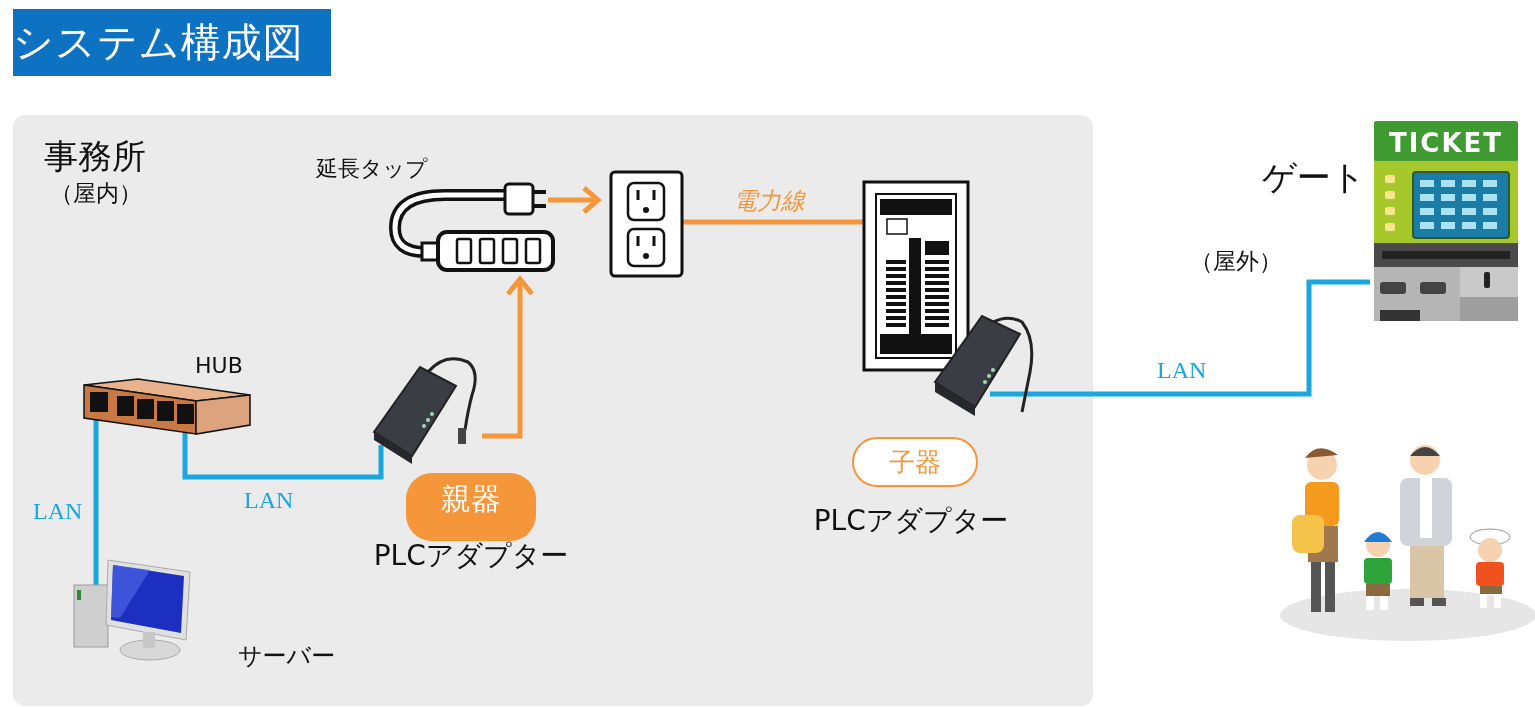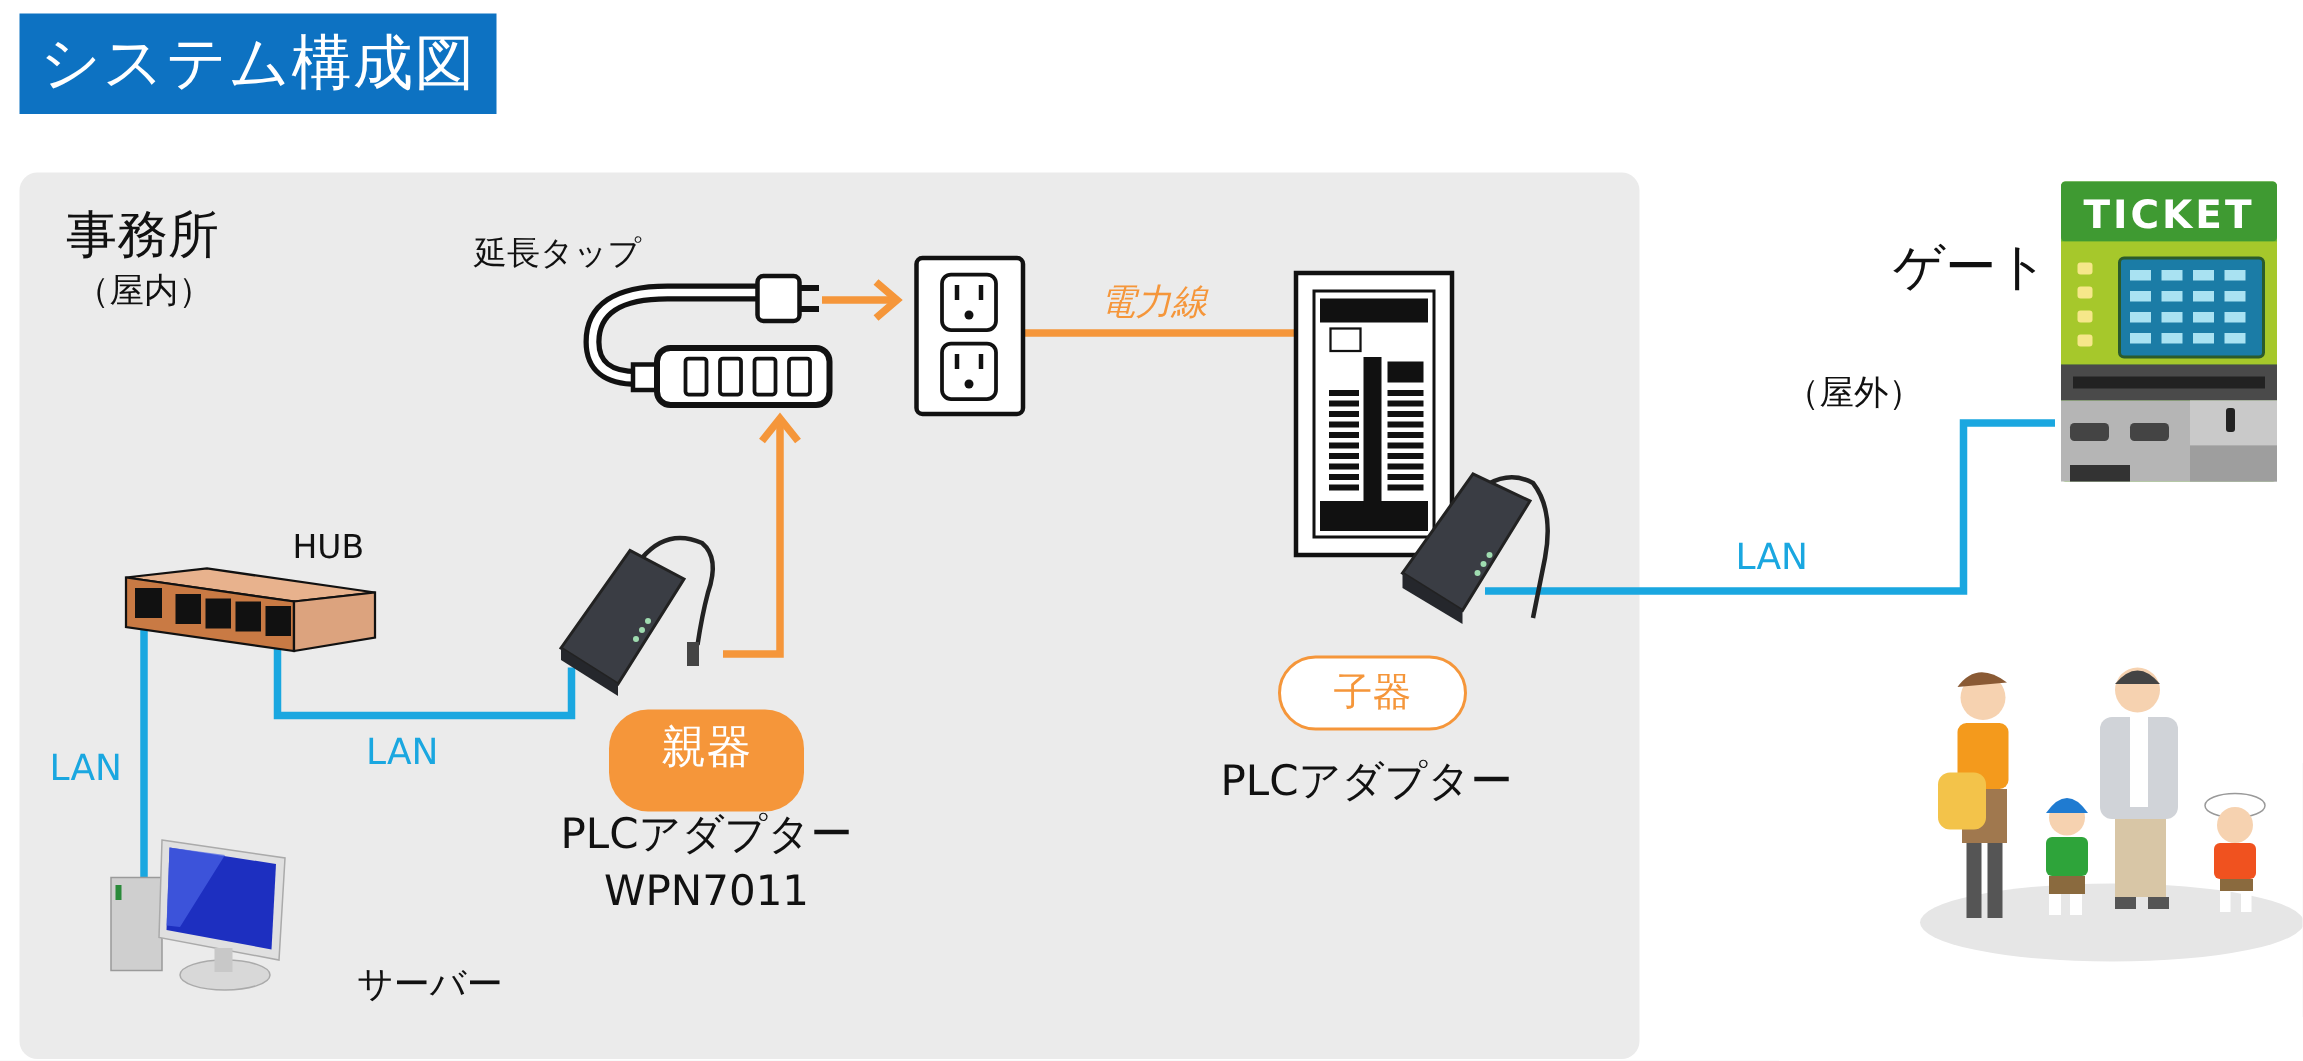--- a/index.html
+++ b/index.html
@@ -1,25 +1,25 @@
 <!DOCTYPE html>
 <html><head>
 <meta charset="utf-8">
 <style>
   html, body { margin: 0; padding: 0; background: #ffffff; }
   body { width: 1535px; height: 707px; position: relative; overflow: hidden;
          font-family: "DejaVu Sans", "Liberation Sans", sans-serif; color: #111; }
   .abs { position: absolute; }
   .title-banner { left: 13px; top: 9px; width: 318px; height: 67px; background: #0d72c2;
-                  color: #fff; font-size: 40px; line-height: 67px; text-align: center; letter-spacing: 1px; }
+                  color: #fff; font-size: 40px; line-height: 67px; text-align: left; letter-spacing: 1px; }
   .office-panel { left: 13px; top: 115px; width: 1080px; height: 591px; background: #ebebeb; border-radius: 12px; }
   .lbl { white-space: nowrap; }
   .area-title { font-size: 34px; }
   .area-sub { font-size: 23px; }
-  .lan-label { color: #1aa7e0; font-size: 24px; }
+  .lan-label { color: #1aa7e0; font-size: 24px; font-family: Liberation Serif, serif; }
   .power-label { color: #f5963a; font-size: 24px; }
   .caption { font-size: 28px; text-align: center; line-height: 38px; }
   .badge-parent { left: 406px; top: 473px; width: 130px; height: 68px; border-radius: 26px; background: #f5963a;
                   color: #fff; font-size: 30px; line-height: 52px; text-align: center; }
   .badge-child { left: 852px; top: 437px; width: 126px; height: 50px; border-radius: 25px; background: #fff;
                  border: 2px solid #f5963a; box-sizing: border-box; color: #f5963a; font-size: 26px;
                  line-height: 46px; text-align: center; }
   svg.layer { position: absolute; left: 0; top: 0; }
 </style>
 </head>
@@ -232,19 +232,18 @@
 <div class="abs lbl" style="left:202px; top:640px; font-size:24px;margin-left:36px;">サーバー</div>
 
 <div class="abs lbl power-label" style="left:733px; top:185px;font-style:italic;">電力線</div>
 <div class="abs lbl lan-label" style="left:33px; top:498px;">LAN</div>
 <div class="abs lbl lan-label" style="left:244px; top:487px;">LAN</div>
 <div class="abs lbl lan-label" style="left:1157px; top:357px;">LAN</div>
 
 <div class="abs badge-parent">親器</div>
 <div class="abs caption" style="left:366px; top:537px; width:210px;">
   <div>PLCアダプター</div>
-  <div>WPN7011</div>
 </div>
 
 <div class="abs badge-child">子器</div>
 <div class="abs caption" style="left:806px; top:502px; width:210px;">
   <div>PLCアダプター</div>
 </div>
 
 </body></html>

